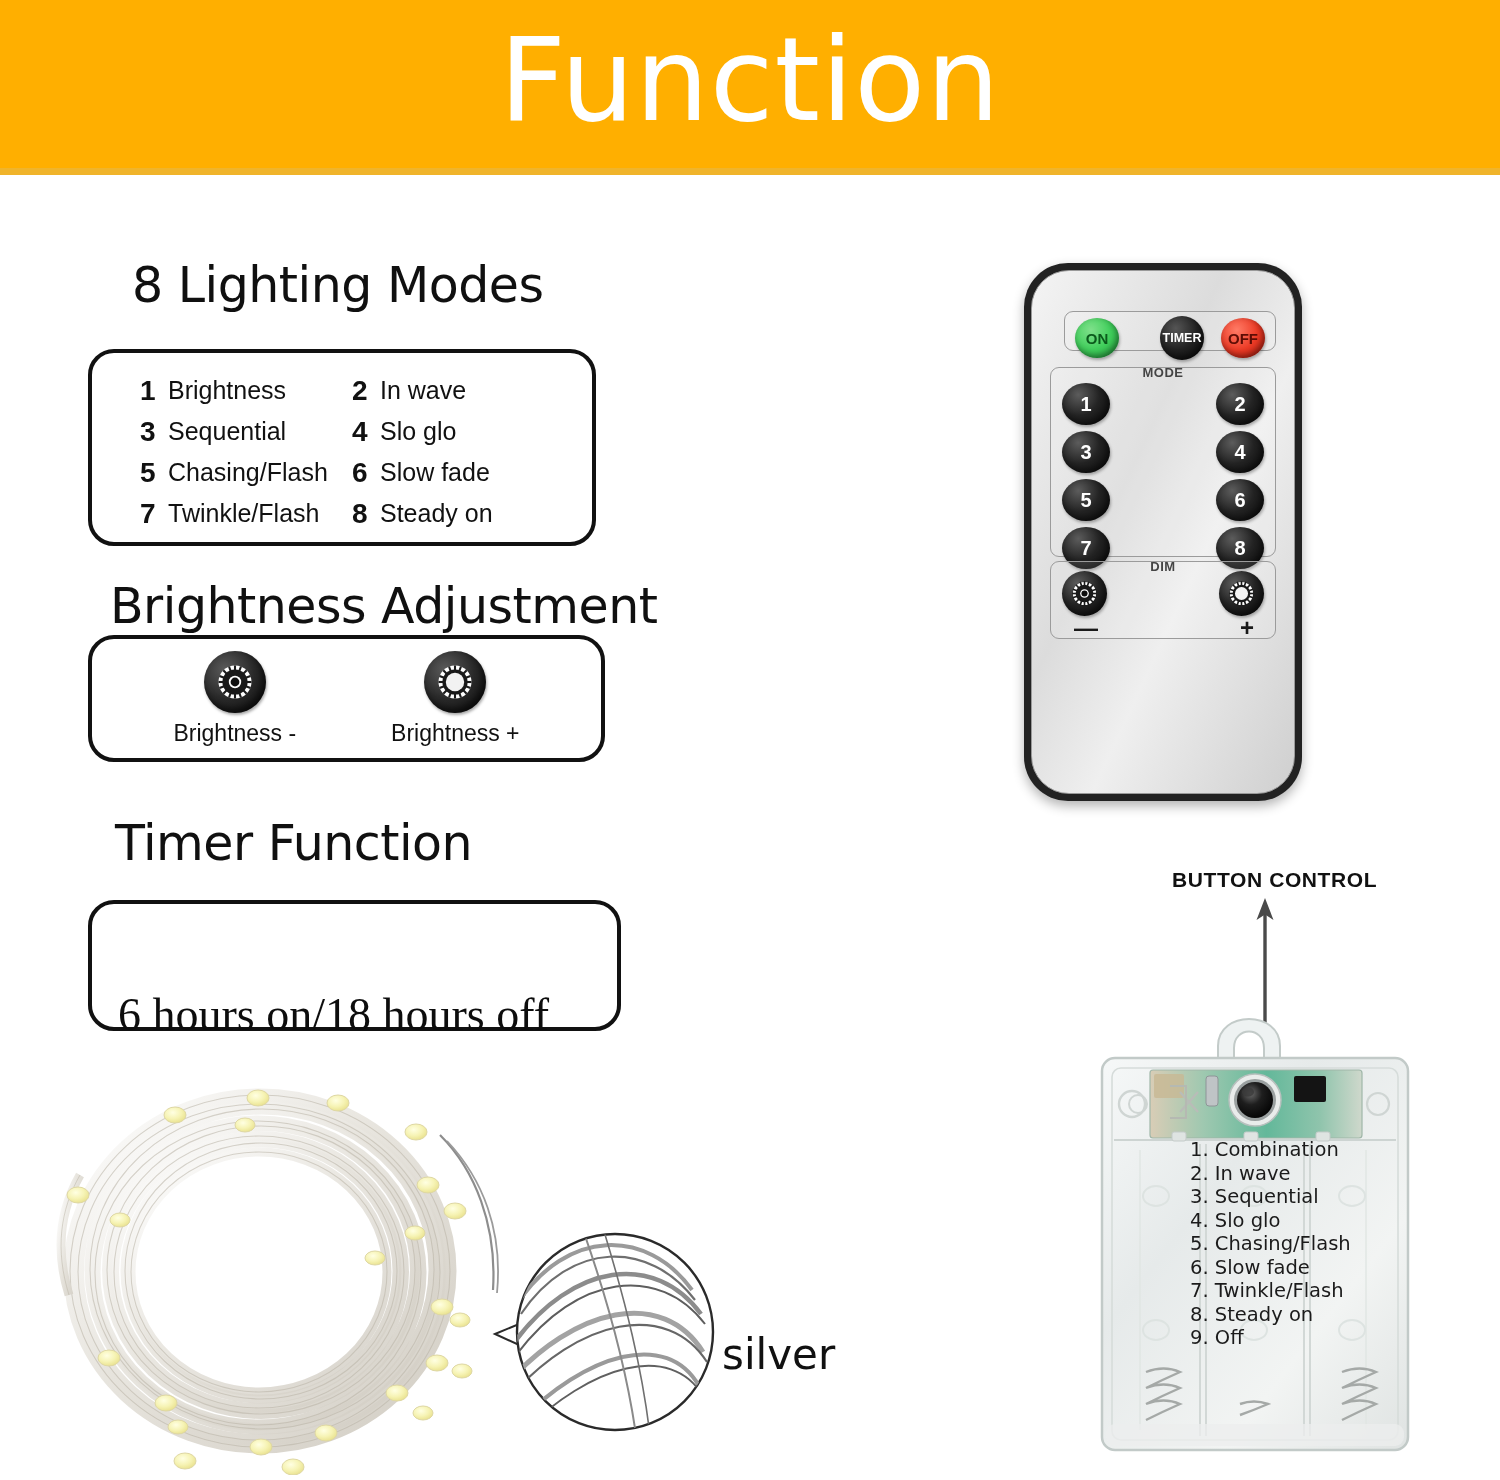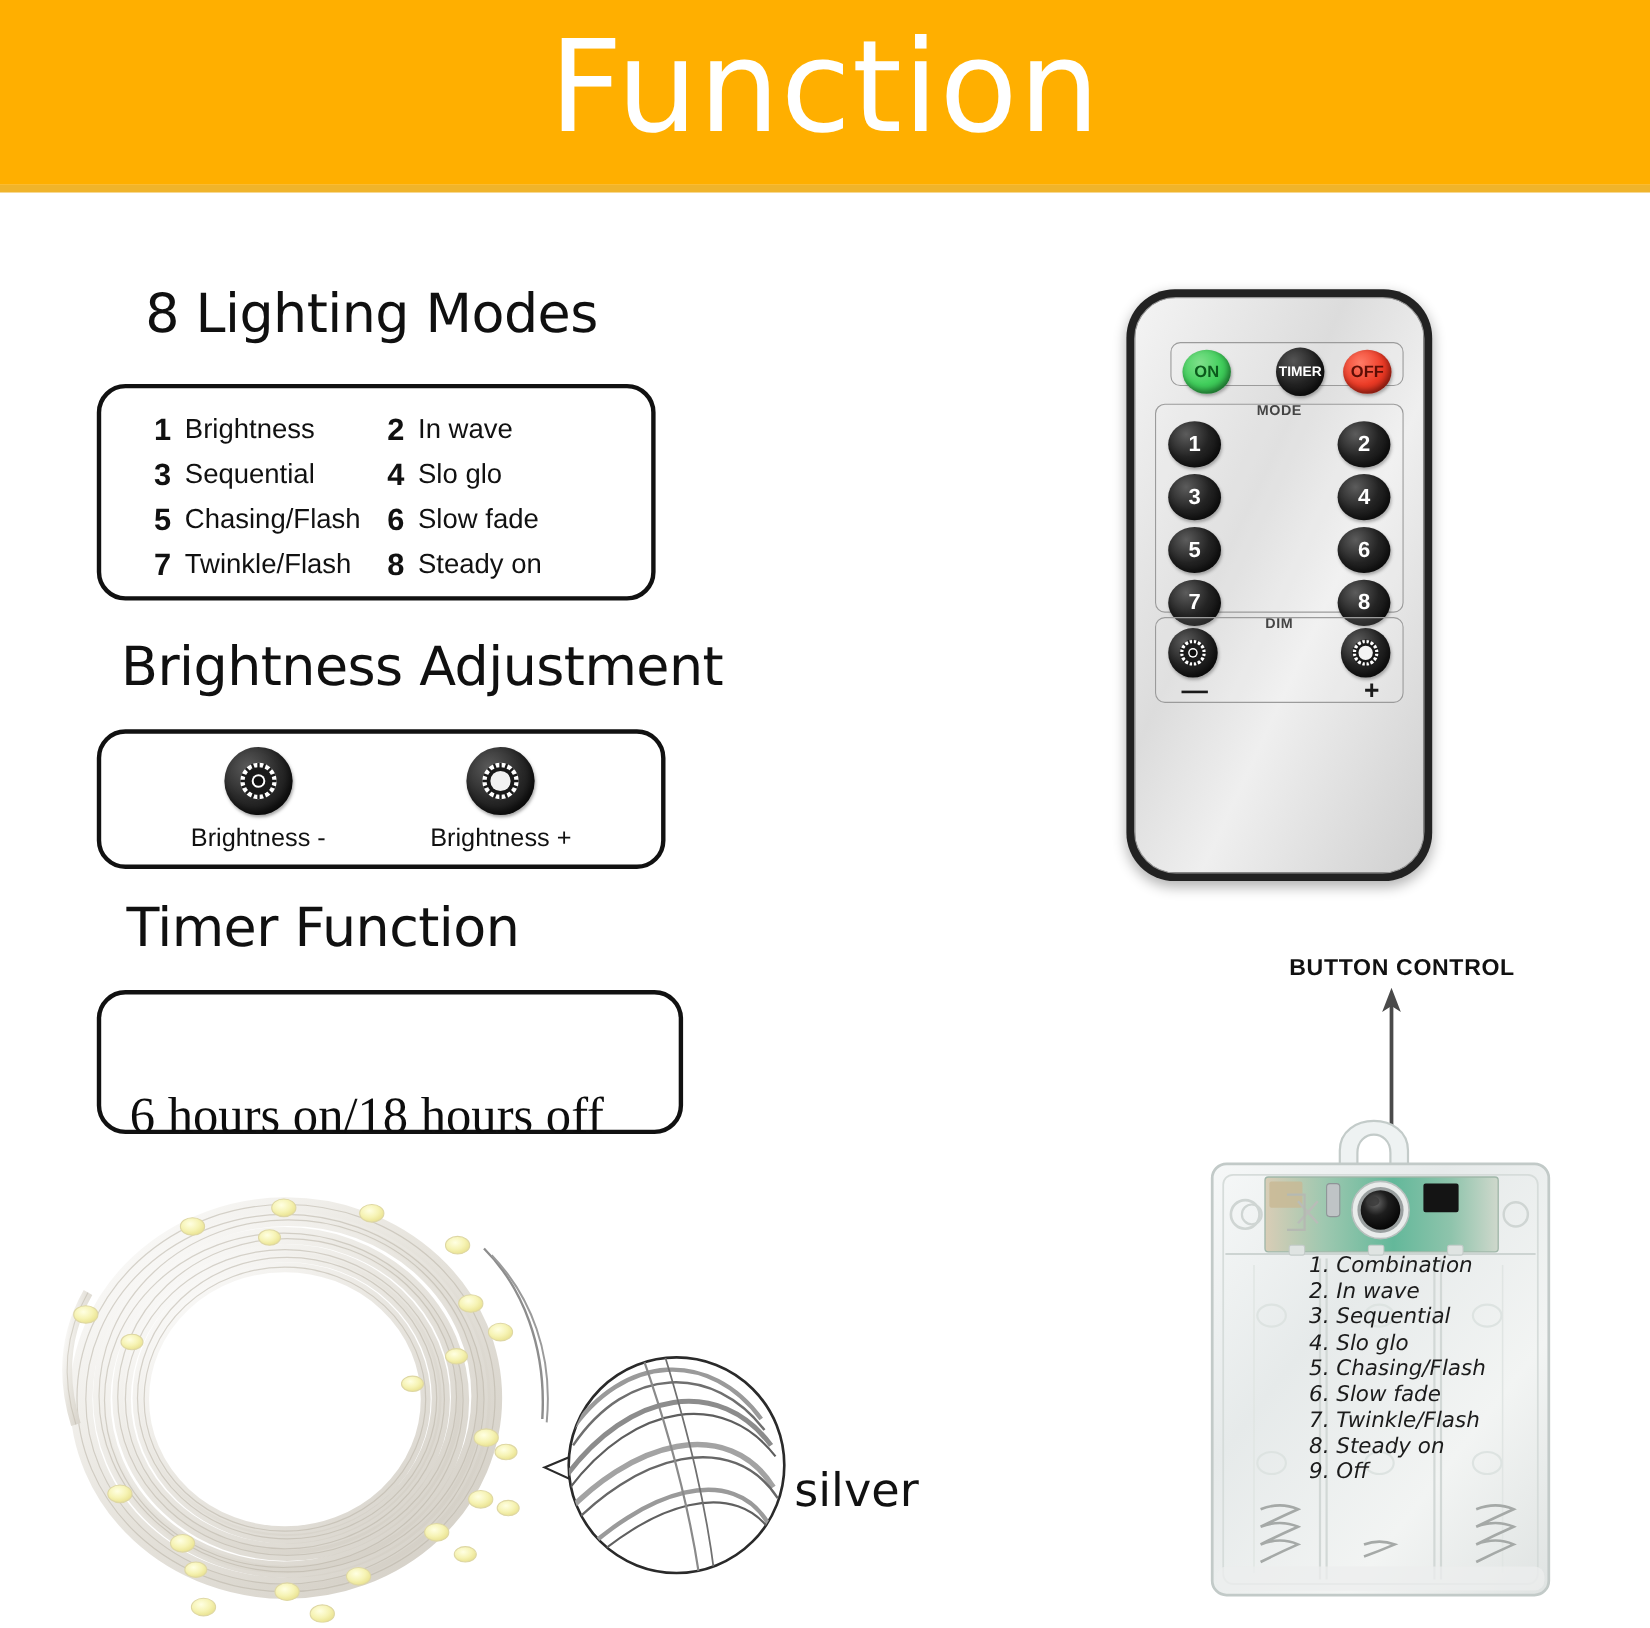--- a/index.html
+++ b/index.html
@@ -45,21 +45,21 @@
   }
   .mode-item{ display:flex; align-items:center; gap:11px; }
   .mode-num{ font-size:28px; font-weight:700; width:17px; text-align:left; }
   .mode-lbl{ font-size:25px; }
 
   .head-modes{ position:absolute; left:108px; top:82px;margin-left:24px; }
   .head-bright{ position:absolute; left:110px; top:403px; }
   .head-timer{ position:absolute; left:115px; top:640px; }
 
   
-  .bright-box{ position:absolute; left:88px; top:488px; width:517px; height:127px; }
+  .bright-box{ position:absolute; left:88px; top:460px; width:517px; height:127px; }
   .bright-inner{
     position:absolute; inset:0; display:flex; justify-content:space-around;
     align-items:center; padding:0 34px;
   }
   .bright-cell{ display:flex; flex-direction:column; align-items:center; gap:7px; }
   .bright-cap{ font-size:23px; font-family:"Liberation Sans", sans-serif; color:#111; }
 
   
   .knob{ width:62px; height:62px; border-radius:50%; position:relative;
          background:radial-gradient(circle at 34% 30%, #5a5a5a 0%, #2a2a2a 48%, #0b0b0b 100%);
@@ -160,21 +160,20 @@
   }
   .callout-arrow{ position:absolute; left:1252px; top:896px; width:26px; height:132px; }
 
   
   .batt{ position:absolute; left:1094px; top:1000px; width:322px; height:460px; }
   .batt svg{ display:block; }
   .batt-list{
     position:absolute; left:96px; top:138px; width:190px;
     font-family:"DejaVu Sans", sans-serif; font-size:19.5px; line-height:23.5px;
     color:#1b1b1b;
-    font-style:italic;
   }
   .batt-list div{ white-space:nowrap; }
 </style>
 </head>
 <body>
 
 <div class="banner">
   <div class="banner-title">Function</div>
 </div>
 <div class="banner-edge"></div>

